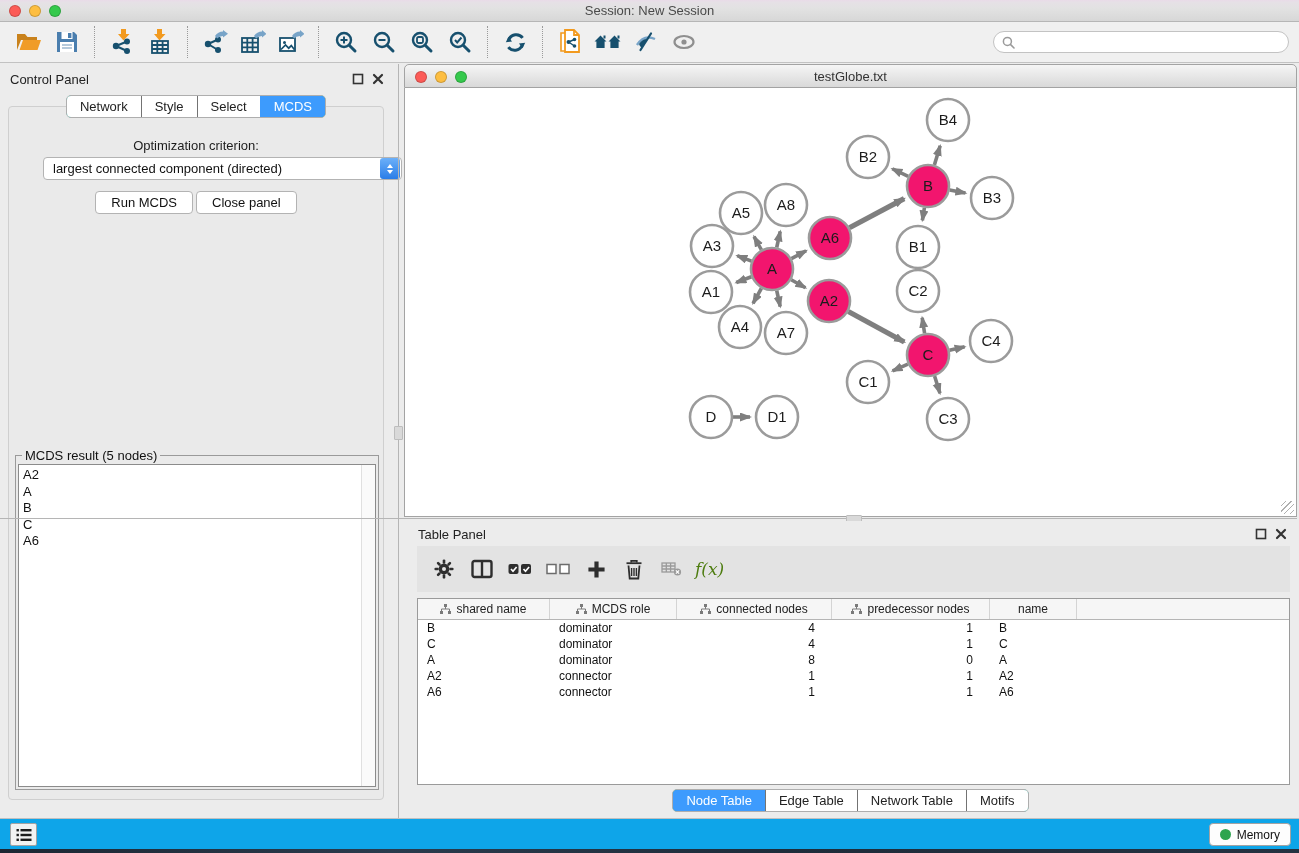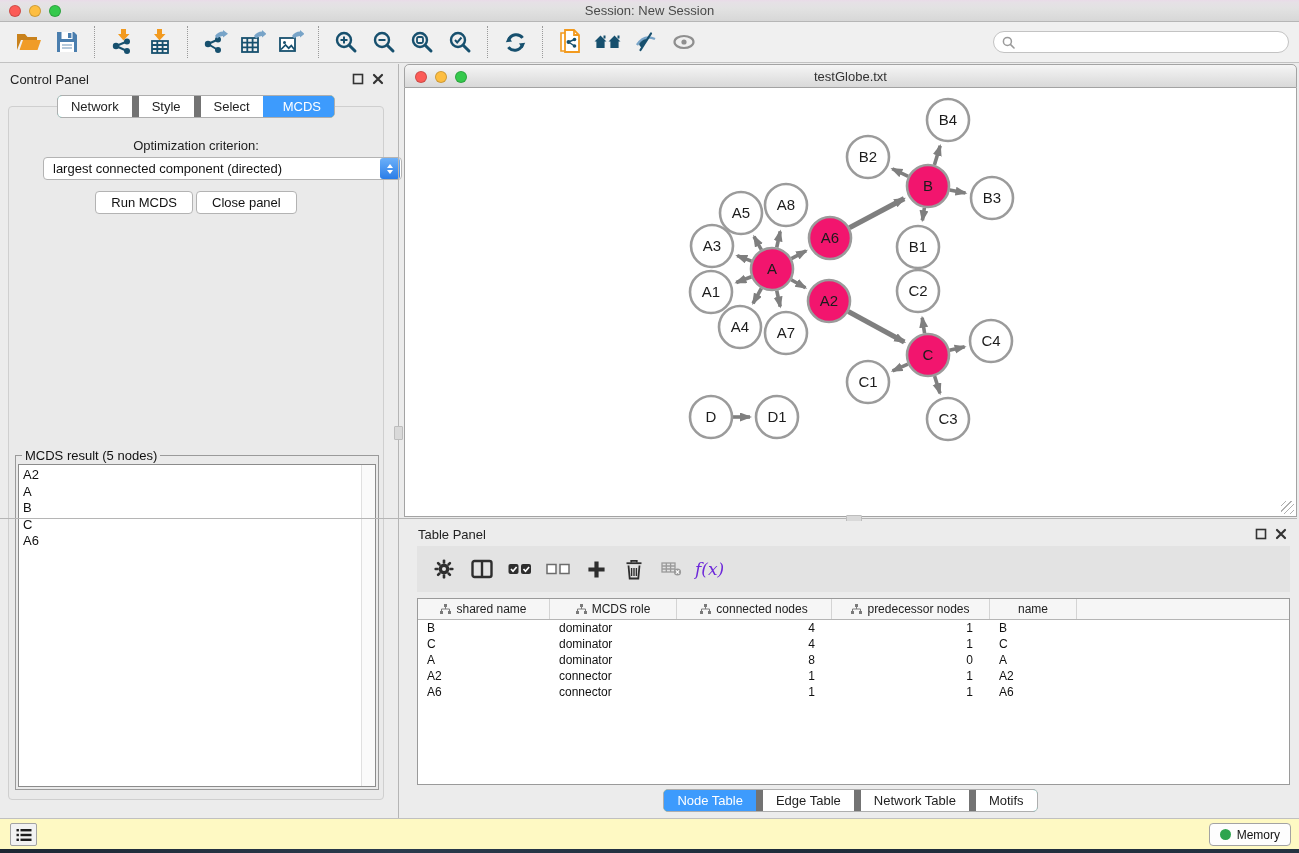--- a/index.html
+++ b/index.html
@@ -33,21 +33,21 @@
 
   
   .control-panel { position:absolute; left:0; top:0; bottom:0; width:392px; background:#ececec; }
   .panel-header { position:absolute; top:6px; left:10px; right:8px; height:18px; display:flex; align-items:center; }
   .panel-header .ph-title { font-size:13px; color:#222; }
   .panel-header .ph-btns { margin-left:auto; display:flex; gap:7px; }
   .ph-btn { width:13px; height:13px; display:flex; align-items:center; justify-content:center; background:none; border:none; }
 
   .cp-tabs-row { position:absolute; top:31px; left:0; width:100%; display:flex; justify-content:center; z-index:2; }
   .seg { display:inline-flex; background:#14b8a6; border:1px solid #aeaeae; border-radius:5px; overflow:hidden; }
-  .seg .tab { font-size:13px; color:#222; padding:3px 13px; border-left:7px solid #737373; background:#fff; white-space:nowrap; }
+  .seg .tab { font-size:13px; color:#222; padding:3px 13px; border-left:1px solid #737373; background:#fff; white-space:nowrap; }
   .seg .tab:first-child { border-left:none; }
   .seg .tab.selected { color:#fff; border-left-color:transparent; }
 
   .cp-content { position:absolute; top:42px; left:8px; right:8px; bottom:18px;
     background:#eaeaea; border:1px solid #cfcfcf; border-radius:4px; }
   .opt-label { position:absolute; top:31px; left:0; right:0; text-align:center; font-size:13px; color:#1c1c1c; }
   .dropdown { position:absolute; top:50px; left:34px; width:359px; height:23px; background:#fff;
     border:1px solid #b3b3b3; border-radius:4px; display:flex; align-items:center; }
   .dropdown .dd-text { flex:1; font-size:13px; color:#111; padding-left:9px; white-space:nowrap; overflow:hidden; }
   .dropdown .dd-step { width:20px; height:21px; border-radius:3px; margin-right:1px;
@@ -89,37 +89,37 @@
   .h-splitter .grip { position:absolute; left:442px; top:-2px; width:16px; height:8px; background:#d9d9d9;
     border:1px solid #bdbdbd; border-radius:1px; }
 
   
   .table-panel { position:absolute; left:0; right:0; top:457px; bottom:0; background:#ececec; }
   .tp-header { position:absolute; top:4px; left:14px; right:10px; height:18px; display:flex; align-items:center;justify-content:center; }
   .tp-header .ph-title { font-size:13px; color:#222; }
   .tp-toolbar { position:absolute; top:25px; left:13px; width:873px; height:46px; background:#e3e3e3;
     display:flex; align-items:center; gap:0; padding-left:8px; }
   .tp-tbtn { width:38px; height:38px; display:flex; align-items:center; justify-content:center; background:none; border:none; }
-  .fx-label { font-size:17px; color:#6d28d9; font-family:"DejaVu Serif", serif; font-style:italic; margin-left:4px; }
+  .fx-label { font-size:17px; color:#4d7c0f; font-family:"DejaVu Serif", serif; font-style:italic; margin-left:4px; }
 
   .datatable { position:absolute; top:77px; left:13px; width:873px; height:187px; background:#fff;
     border:1px solid #9a9a9a; overflow:hidden; }
   .thead { display:flex; height:21px; border-bottom:1px solid #b5b5b5; background:#f6f6f6; }
   .th { display:flex; align-items:center; justify-content:center; gap:5px; font-size:12px; color:#222;
     border-right:1px solid #d4d4d4; height:100%; }
   .th:last-child { border-right:none; }
   .tr { display:flex; height:16px; align-items:center; }
   .td { font-size:12px; color:#111; height:100%; line-height:16px; white-space:nowrap; overflow:hidden; }
   .td.left { padding-left:9px; text-align:left; }
   .td.right { padding-right:17px; text-align:right; }
 
   .tp-tabs-row { position:absolute; top:268px; left:0; right:0; display:flex; justify-content:center; }
 
   
-  .statusbar { position:absolute; left:0; right:0; top:818px; height:31px; background:#fef9c3;
+  .statusbar { position:absolute; left:0; right:0; top:818px; height:31px; background:#0ea5e9;
     border-top:1px solid #c0c0c0; }
   .list-btn { position:absolute; left:10px; top:4px; width:27px; height:23px; background:#f2f2f2;
     border:1px solid #a3a3a3; border-radius:2px; display:flex; align-items:center; justify-content:center; }
   .memory-btn { position:absolute; right:8px; top:4px; height:23px; background:#fdfdfd;
     border:1px solid #a3a3a3; border-radius:4px; display:flex; align-items:center; gap:6px; padding:0 10px; }
   .memory-dot { width:11px; height:11px; border-radius:50%; background:#2da44e; }
   .memory-btn span { font-size:12px; color:#111; }
   .desktop-strip { position:absolute; left:0; right:0; top:849px; height:4px;
     background:linear-gradient(90deg,#1c2733,#2a3b4d 30%,#1e2c3a 60%,#243241); }
 

